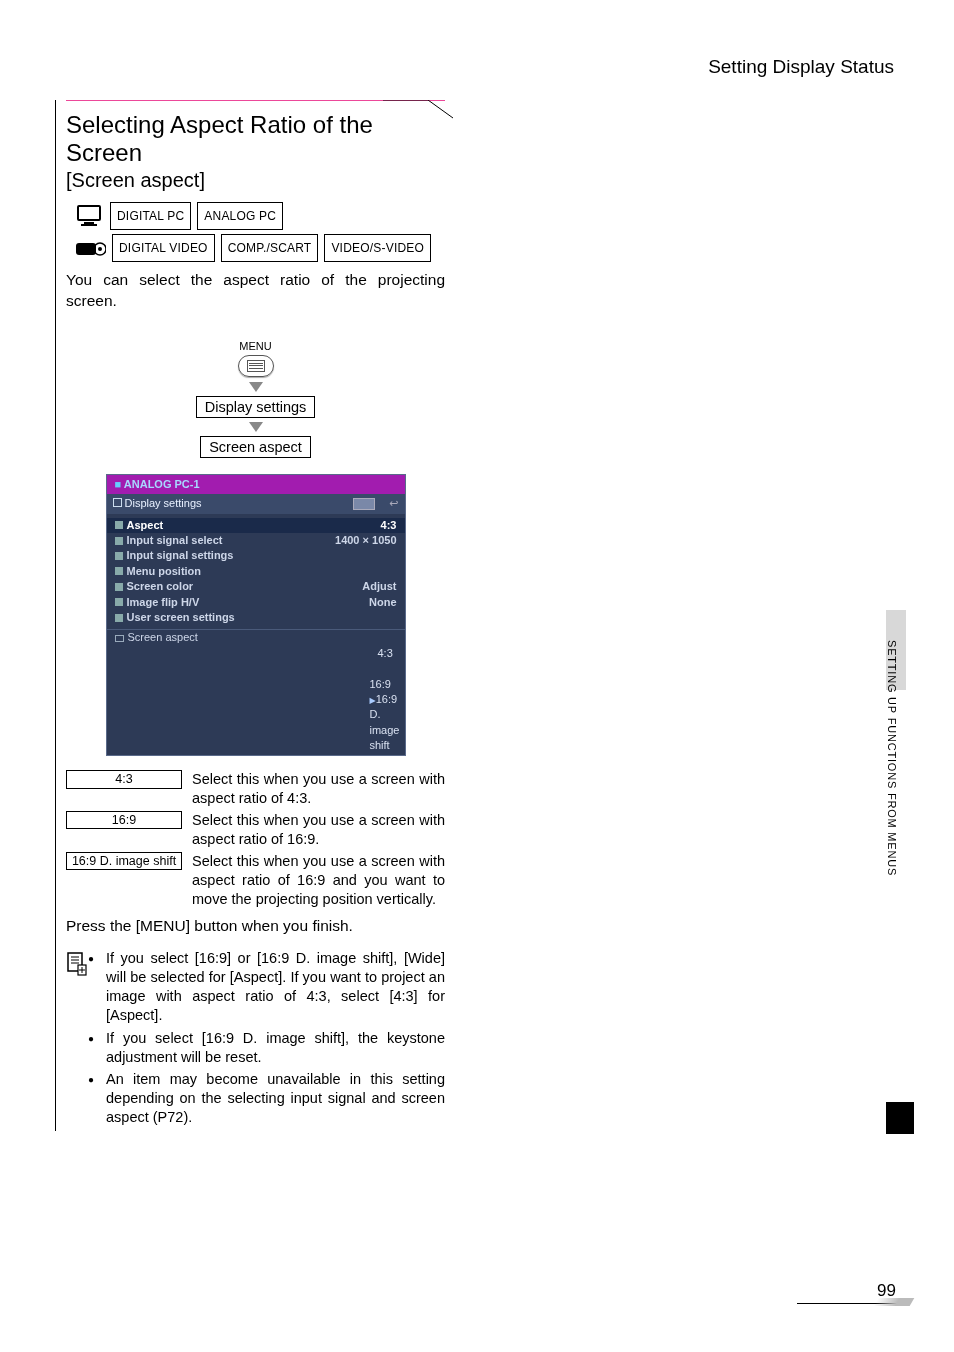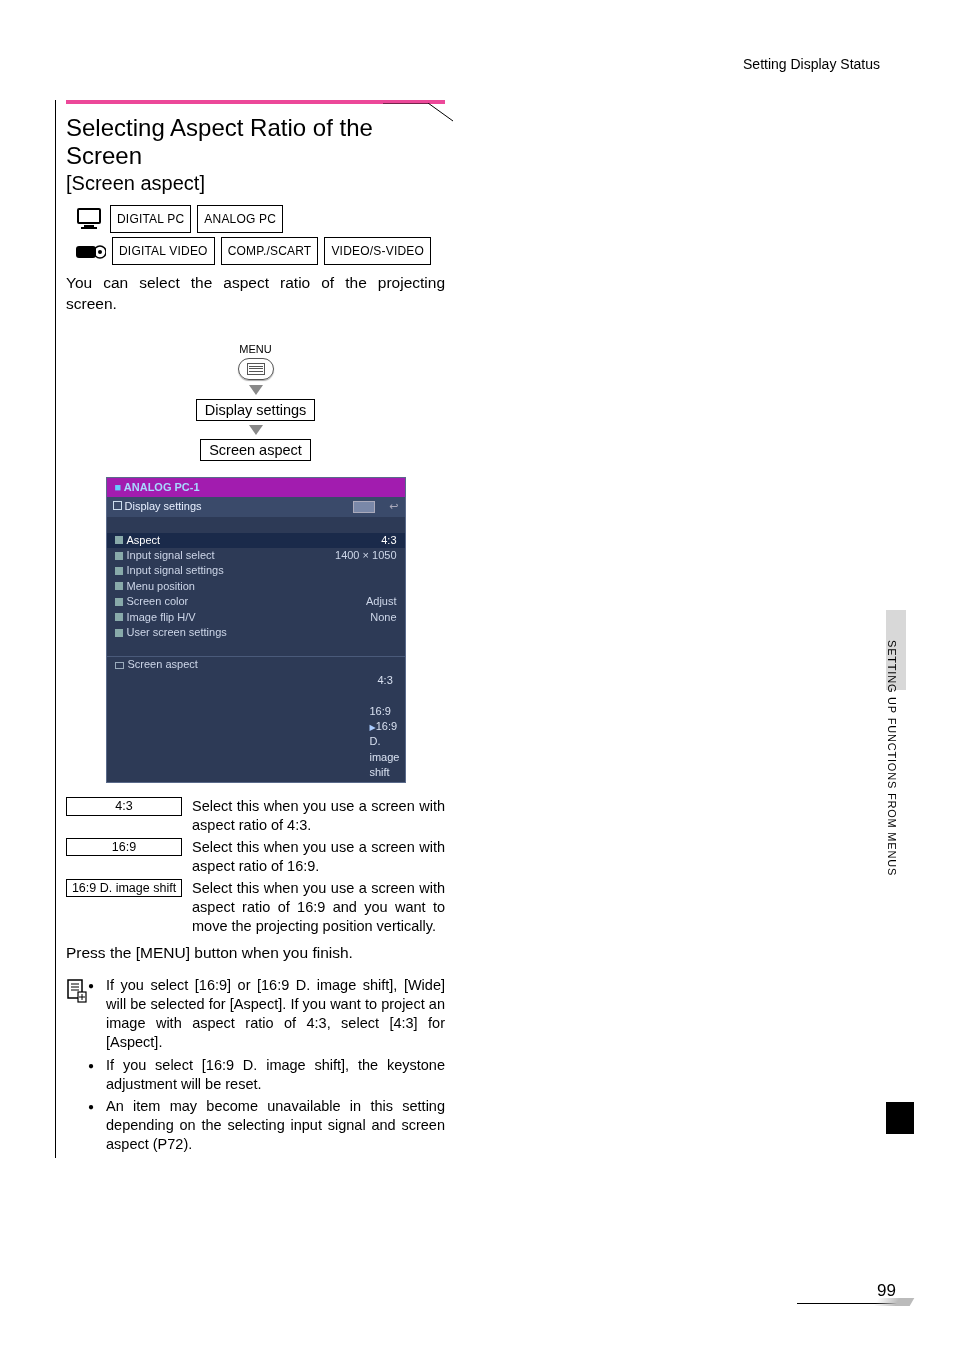--- a/index.html
+++ b/index.html
@@ -7,33 +7,33 @@
     width: 954px;
     height: 1352px;
     background: #fff;
     font-family: Arial, Helvetica, sans-serif;
     color: #000;
     position: relative;
   }
   .header-right {
     position: absolute;
     top: 56px;
-    right: 74px;
-    font-size: 14px;
+    right: 60px;
+    font-size: 19px;
   }
   .column {
     position: absolute;
     top: 100px;
     left: 55px;
     width: 400px;
     border-left: 1px solid #000;
     padding: 0 10px 0 10px;
   }
   .title-wrap {
-    border-top: 4px solid #ec4899;
+    border-top: 1px solid #ec4899;
     position: relative;
   }
   .h1 {
     font-size: 24px;
     font-weight: normal;
     padding: 10px 0 2px 0;
     font-family: Arial, sans-serif;
     letter-spacing: 0px;
   }
   .h2 {
@@ -124,21 +124,21 @@
     display: flex;
     align-items: center;
     background: #3a4a6a;
     padding: 2px 6px;
     justify-content: space-between;
   }
   .osd-tab-label { color: #e8f0ff; }
   .osd-tab-icons { display:flex; gap:14px; align-items:center; }
   .osd-tab-rect { width:22px; height:12px; background:#7a88a8; border:1px solid #aab; }
   .osd-tab-ret { color:#aab; }
-  .osd-body { padding: 16px 0; }
+  .osd-body { padding: 4px 0; font-weight: bold; }
   .osd-row {
     display: flex;
     padding: 0px 8px;
     justify-content: space-between;
   }
   .osd-row.sel { background: #1a2a4a; color:#fff; }
   .osd-row .l { display:flex; gap:4px; align-items:center; }
   .osd-sq { width:8px; height:8px; background:#8aa; display:inline-block; }
   .osd-sep { height:1px; background:#4a5a7a; margin: 0 0; }
   .osd-sub {

